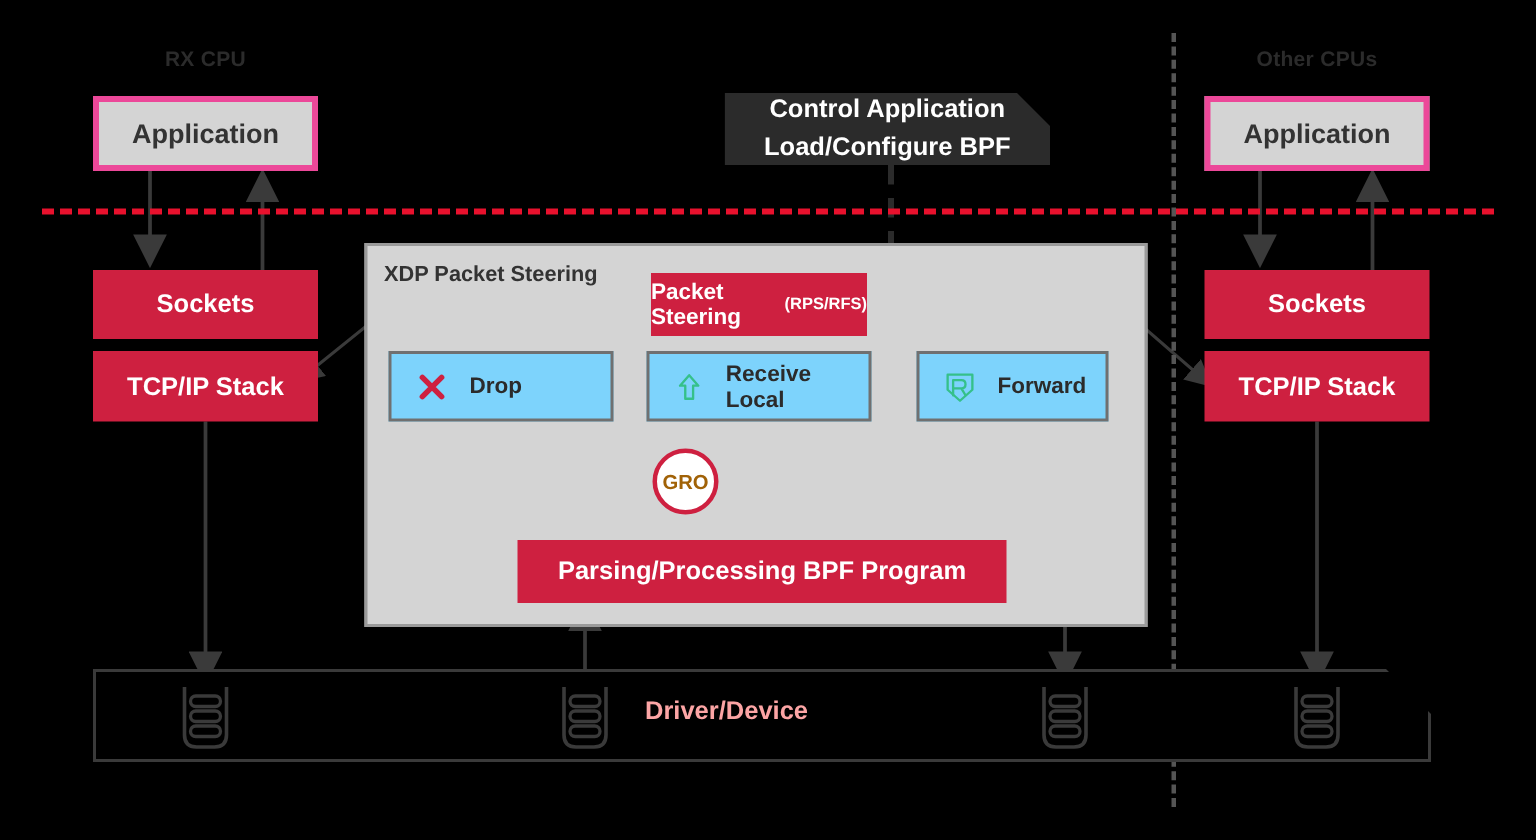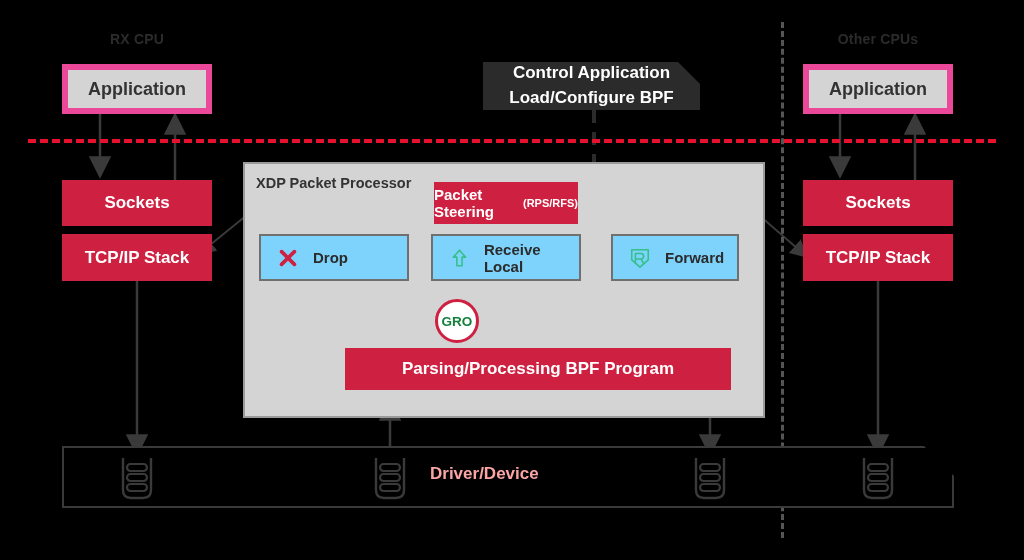--- a/index.html
+++ b/index.html
@@ -7,21 +7,21 @@
        font-family:"Liberation Sans","DejaVu Sans",sans-serif;}
   #stage{position:relative;width:1024px;height:560px;background:#000;}
 
   .abs{position:absolute;box-sizing:border-box;}
 
   
   .cpu-label{color:#2b2b2b;font-size:14px;font-weight:bold;text-align:center;
              letter-spacing:.2px;}
 
   
-  .appbox{background:#d4d4d4;border:6px solid #ec4899;
+  .appbox{background:#d4d4d4;border:4px solid #ec4899;
           display:flex;align-items:center;justify-content:center;
           color:#333;font-size:18px;font-weight:bold;}
 
   
   .redbox{background:#ce2040;display:flex;align-items:center;justify-content:center;
           color:#fff;font-size:17px;font-weight:bold;}
 
   
   .ctrlbox{background:#2b2b2b;color:#fff;display:flex;flex-direction:column;
            align-items:center;justify-content:center;font-size:17px;
@@ -32,21 +32,21 @@
   .xdp{background:#d4d4d4;border:2px solid #9a9a9a;}
   .xdp-title{color:#333;font-size:14.5px;font-weight:bold;}
 
   
   .actbox{background:#7dd3fc;border:2px solid #707070;display:flex;align-items:center;
           gap:14px;padding-left:16px;color:#2b2b2b;font-size:15px;font-weight:bold;}
 
   
   .gro{border-radius:50%;background:#fff;border:3px solid #ce2040;
        display:flex;align-items:center;justify-content:center;
-       color:#15803d;font-size:13.5px;font-weight:bold;}
+       color:#a16207;font-size:13.5px;font-weight:bold;}
 
   
   .driver{background:#000;border:2px solid #3a3a3a;
           clip-path:polygon(0 0, calc(100% - 30px) 0, 100% 30px, 100% 100%, 0 100%);}
   .driver-label{color:#fca5a5;font-size:17px;font-weight:bold;}
 
   
   .red-dash{height:0;border-top:4px dashed #e8112d;}
   .v-dash{width:0;border-left:3px dashed #555;}
 
@@ -120,21 +120,21 @@
     <span>Control Application</span>
     <span>Load/Configure BPF</span>
   </div>
 
   <div class="abs red-dash" style="left:28px;top:139px;width:968px;"></div>
 
   <div class="abs v-dash" style="left:781px;top:22px;height:516px;"></div>
 
   <div class="abs xdp" style="left:243px;top:162px;width:522px;height:256px;"></div>
 
-  <div class="abs xdp-title" style="left:256px;top:175px;">XDP Packet Processor</div>
+  <div class="abs xdp-title" style="left:256px;top:175px;">XDP Packet Steering</div>
 
   <div class="abs redbox" style="left:434px;top:182px;width:144px;height:42px;flex-direction:row;gap:0;">
     <span style="font-size:15px;font-weight:bold;">Packet Steering</span>
     <span style="font-size:11px;font-weight:bold;">(RPS/RFS)</span>
   </div>
 
   <div class="abs actbox" style="left:259px;top:234px;width:150px;height:47px;">
     <svg width="22" height="22" viewBox="0 0 24 24">
       <path d="M5 5 L19 19 M19 5 L5 19" stroke="#ce2040" stroke-width="4" stroke-linecap="round" fill="none"></path>
     </svg>
@@ -151,21 +151,21 @@
   <div class="abs actbox" style="left:611px;top:234px;width:128px;height:47px;">
     <svg width="22" height="22" viewBox="0 0 24 24">
       <path d="M3 3 L21 3 L21 14 L12 22 L3 14 Z" stroke="#35c08a" stroke-width="1.7" fill="none" stroke-linejoin="round"></path>
       <path d="M7 18 L7 7 L13 7 Q16 7 16 10 Q16 13 13 13 L7 13 M13 13 L16 18" stroke="#35c08a" stroke-width="1.7" fill="none" stroke-linejoin="round" stroke-linecap="round"></path>
     </svg>
     <span>Forward</span>
   </div>
 
   <div class="abs gro" style="left:435px;top:299px;width:44px;height:44px;">GRO</div>
 
-  <div class="abs redbox" style="left:345px;top:348px;width:386px;height:42px;font-size:17px;">Parsing/Processing BPF Program</div>
+  <div class="abs redbox" style="left:345px;top:360px;width:326px;height:42px;font-size:17px;">Parsing/Processing BPF Program</div>
 
   <div class="abs driver" style="left:62px;top:446px;width:892px;height:62px;"></div>
   <div class="abs driver-label" style="left:430px;top:464px;">Driver/Device</div>
 
   <div class="abs" style="left:118px;top:456px;">
     <svg width="38" height="44" viewBox="0 0 38 44">
       <path d="M5 2 L5 34 Q5 42 13 42 L25 42 Q33 42 33 34 L33 2" stroke="#3a3a3a" stroke-width="2.4" fill="none"></path>
       <rect x="9" y="8" width="20" height="7" rx="3.5" stroke="#3a3a3a" stroke-width="2.2" fill="none"></rect>
       <rect x="9" y="18" width="20" height="7" rx="3.5" stroke="#3a3a3a" stroke-width="2.2" fill="none"></rect>
       <rect x="9" y="28" width="20" height="7" rx="3.5" stroke="#3a3a3a" stroke-width="2.2" fill="none"></rect>

